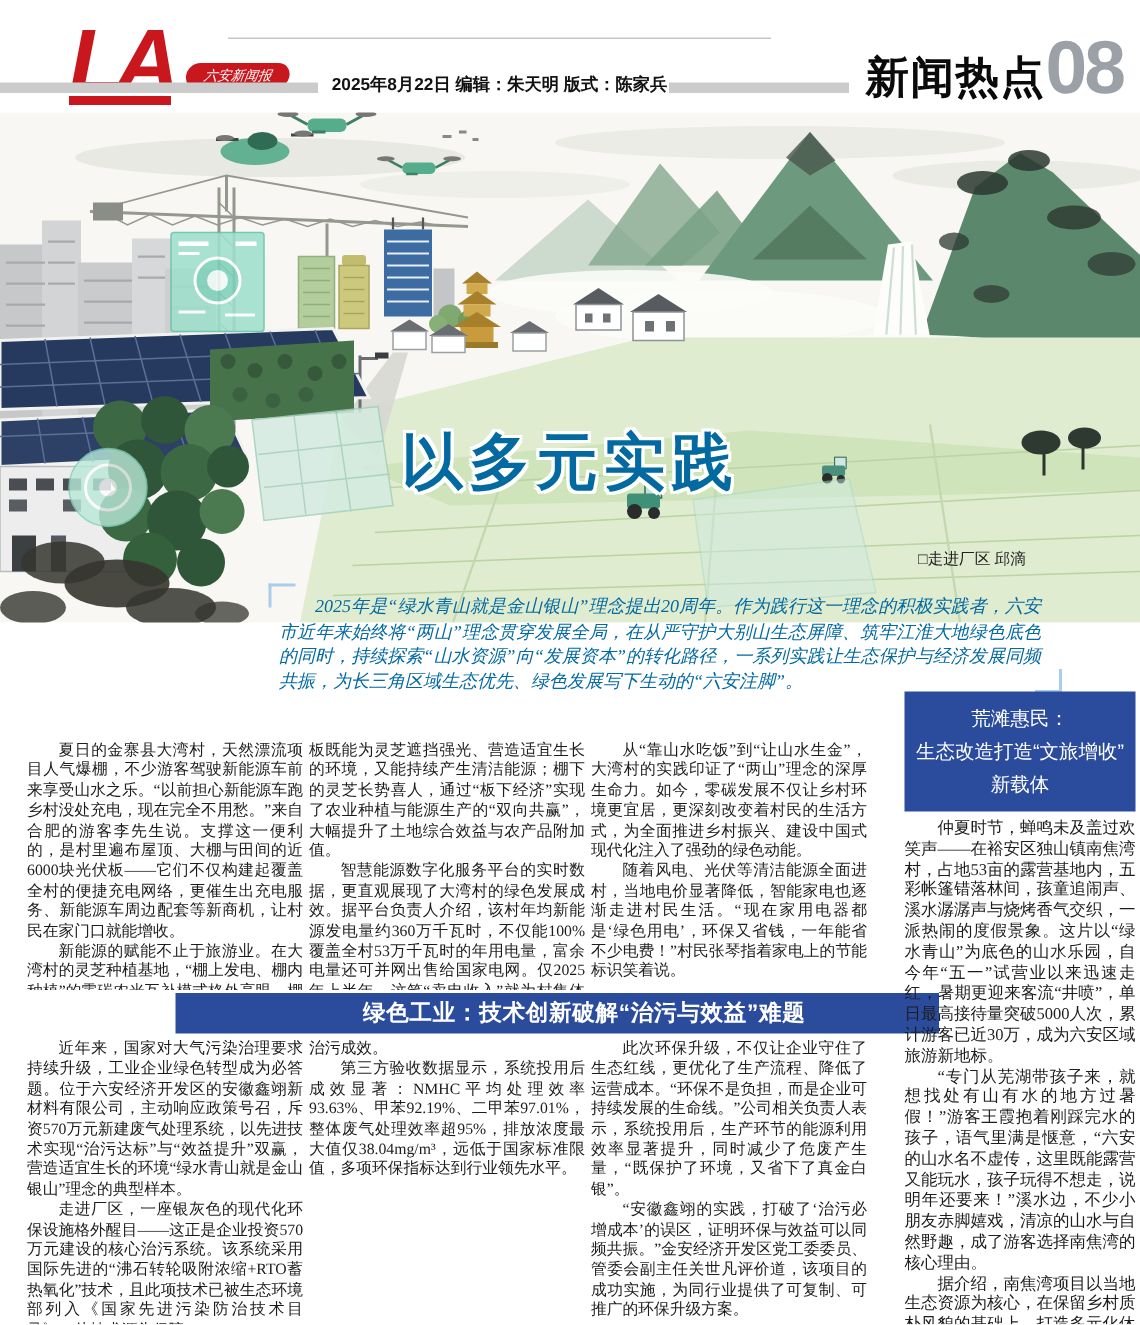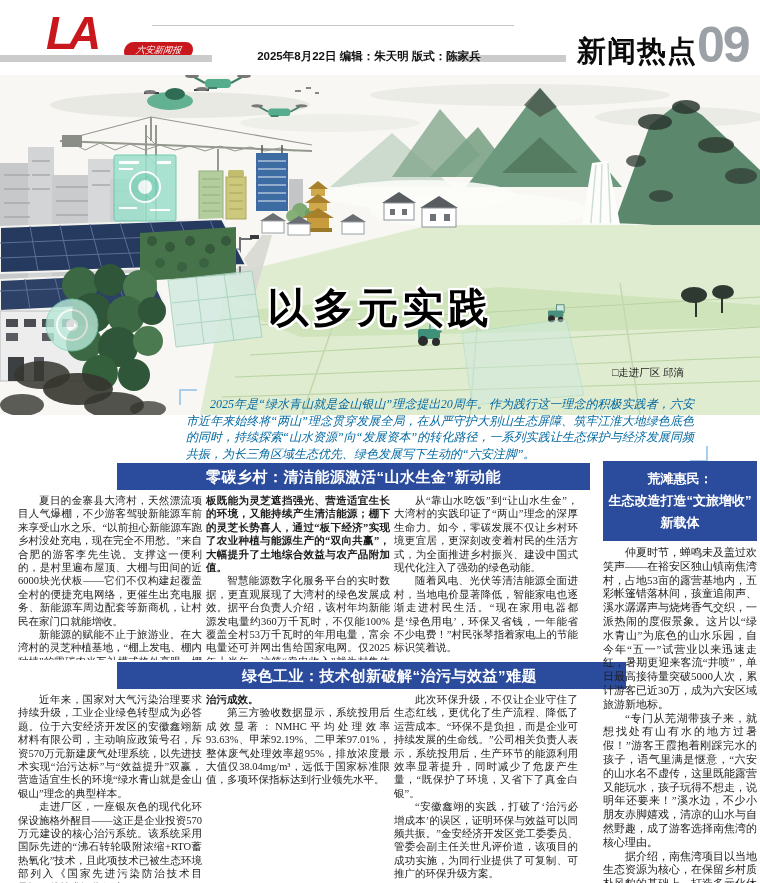--- a/index.html
+++ b/index.html
@@ -1,40 +1,40 @@
 <!DOCTYPE html>
 <html><head>
 <meta charset="utf-8">
 <style>
   html,body{margin:0;padding:0;background:#ffffff;}
   #page{position:relative;width:760px;height:883px;background:#ffffff;overflow:hidden;
         font-family:"Liberation Serif",serif;color:#1c1c1c;}
 
   
   .logo-la{position:absolute;left:46px;top:6px;font-family:"Liberation Sans",sans-serif;
-           font-weight:900;font-style:italic;font-size:46px;letter-spacing:-6px;color:#c8181e;}
+           font-weight:900;font-style:italic;font-size:60px;letter-spacing:-6px;color:#c8181e;text-decoration:underline;}
   .logo-title{position:absolute;left:120px;top:14px;font-weight:bold;font-style:italic;
               font-size:20px;color:#c8181e;letter-spacing:1px;}
   .logo-badge{position:absolute;left:124px;top:42px;background:#c8181e;color:#fff;
               font-size:9px;font-style:italic;padding:2px 12px;border-radius:9px;
               transform:skewX(-8deg);font-family:"Liberation Sans",sans-serif;}
   .mast-line{position:absolute;left:152px;top:25px;width:362px;height:1px;background:#c6c6c6;}
   .date-bar-l{position:absolute;left:0;top:55px;width:212px;height:7px;background:#cbcbcb;}
   .date-bar-r{position:absolute;left:446px;top:55px;width:120px;height:7px;background:#cbcbcb;}
   .date-line{position:absolute;left:220px;top:49px;width:226px;text-align:center;
-             font-family:"Liberation Sans",sans-serif;font-weight:bold;font-size:11.5px;color:#111;margin-left:36px;}
+             font-family:"Liberation Sans",sans-serif;font-weight:bold;font-size:11.5px;color:#111;}
   .section-name{position:absolute;left:577px;top:32px;font-family:"Liberation Sans",sans-serif;
                 font-weight:900;font-size:29px;color:#0a0a0a;letter-spacing:1px;}
   .page-num{position:absolute;left:697px;top:16px;font-family:"Liberation Sans",sans-serif;
             font-weight:800;font-size:50px;color:#9ba1a6;letter-spacing:-2px;}
 
   
   .hero{position:absolute;left:0;top:75px;width:760px;height:340px;}
   .headline{position:absolute;left:0;top:285px;width:760px;text-align:center;
-            font-family:"Liberation Sans",sans-serif;font-weight:900;color:#000000;
+            font-family:"Liberation Sans",sans-serif;font-weight:900;color:#0369a1;
             text-shadow:-2px -2px 0 #fff,2px -2px 0 #fff,-2px 2px 0 #fff,2px 2px 0 #fff,
                         0 -2px 0 #fff,0 2px 0 #fff,-2px 0 0 #fff,2px 0 0 #fff;}
   .headline .l1{font-size:41px;letter-spacing:4px;line-height:46px;}
   .headline .l2{font-size:40px;letter-spacing:1px;line-height:48px;}
   .byline{position:absolute;left:612px;top:366px;font-size:10.5px;color:#222;width:140px;}
 
   .intro{position:absolute;left:186px;top:396px;width:508px;font-size:12px;line-height:16.5px;
          font-style:italic;color:#0369a1;text-align:justify;text-indent:2em;}
   .brk-tl{position:absolute;left:179px;top:389px;width:16px;height:14px;
           border-left:2px solid #a9cdea;border-top:2px solid #a9cdea;}
@@ -45,47 +45,47 @@
   .bar{position:absolute;left:117px;width:473px;height:27px;background:#2b4c9d;color:#fff;
        font-family:"Liberation Sans",sans-serif;font-weight:bold;font-size:15px;
        text-align:center;line-height:27px;letter-spacing:0.5px;}
   .bar1{top:463px;}
   .bar2{top:662px;padding-left:36px;}
   .cols{position:absolute;left:18px;width:572px;display:flex;gap:4px;overflow:hidden;}
   .cols1{top:494px;height:166px;}
   .cols2{top:693px;height:190px;}
   .col{width:184px;font-size:10.5px;line-height:13.4px;text-align:justify;}
   .col p{margin:0;text-indent:2em;}
-  .col p.cont{text-indent:0;font-weight:bold;}
+  .col p.cont{text-indent:0;}
 
   
   .side-box{position:absolute;left:603px;top:461px;width:154px;box-sizing:border-box;
             background:#2b4c9d;color:#fff;text-align:center;padding:7px 2px;
-            font-family:"Liberation Sans",sans-serif;font-weight:bold;font-size:13px;
+            font-family:"Liberation Sans",sans-serif;font-weight:normal;font-size:13px;
             line-height:22px;}
   .side-body{position:absolute;left:603px;top:546px;width:154px;height:337px;overflow:hidden;
              font-size:11px;line-height:13.8px;text-align:justify;}
   .side-body p{margin:0;text-indent:2em;}
 </style>
 </head>
 <body>
 
 <div id="page">
 
   <div class="mast-line"></div>
   <div class="logo-la">LA</div>
   <div class="logo-badge">六安新闻报</div>
   <div class="date-bar-l"></div>
   <div class="date-bar-r"></div>
   <div class="date-line">
     <span>2025年8月22日</span>
     <span>编辑：朱天明  版式：陈家兵</span>
   </div>
   <div class="section-name">新闻热点</div>
-  <div class="page-num">09</div>
+  <div class="page-num">08</div>
 
   <div class="hero">
     <svg width="760" height="340" viewBox="0 0 760 340">
       <rect x="0" y="0" width="760" height="340" fill="#f8f7f3"></rect>
 
       <g fill="#e9e9e3">
         <ellipse cx="180" cy="30" rx="130" ry="13"></ellipse>
         <ellipse cx="520" cy="20" rx="150" ry="11" opacity="0.8"></ellipse>
         <ellipse cx="680" cy="42" rx="85" ry="10" opacity="0.9"></ellipse>
         <ellipse cx="330" cy="48" rx="90" ry="9" opacity="0.6"></ellipse>
@@ -319,21 +319,20 @@
 
   <div class="headline">
     <div class="l1">以多元实践</div>
   </div>
   <div class="byline">□走进厂区 邱滴</div>
 
   <div class="brk-tl"></div>
   <div class="brk-br"></div>
   <div class="intro">2025年是“绿水青山就是金山银山”理念提出20周年。作为践行这一理念的积极实践者，六安市近年来始终将“两山”理念贯穿发展全局，在从严守护大别山生态屏障、筑牢江淮大地绿色底色的同时，持续探索“山水资源”向“发展资本”的转化路径，一系列实践让生态保护与经济发展同频共振，为长三角区域生态优先、绿色发展写下生动的“六安注脚”。</div>
 
-  <div class="bar bar1">零碳乡村：清洁能源激活“山水生金”新动能</div>
   <div class="cols cols1">
     <div class="col">
       <p>夏日的金寨县大湾村，天然漂流项目人气爆棚，不少游客驾驶新能源车前来享受山水之乐。“以前担心新能源车跑乡村没处充电，现在完全不用愁。”来自合肥的游客李先生说。支撑这一便利的，是村里遍布屋顶、大棚与田间的近6000块光伏板——它们不仅构建起覆盖全村的便捷充电网络，更催生出充电服务、新能源车周边配套等新商机，让村民在家门口就能增收。</p>
       <p>新能源的赋能不止于旅游业。在大湾村的灵芝种植基地，“棚上发电、棚内种植”的零碳农光互补模式格外亮眼。棚顶的光伏</p>
     </div>
     <div class="col">
       <p class="cont">板既能为灵芝遮挡强光、营造适宜生长的环境，又能持续产生清洁能源；棚下的灵芝长势喜人，通过“板下经济”实现了农业种植与能源生产的“双向共赢”，大幅提升了土地综合效益与农产品附加值。</p>
       <p>智慧能源数字化服务平台的实时数据，更直观展现了大湾村的绿色发展成效。据平台负责人介绍，该村年均新能源发电量约360万千瓦时，不仅能100%覆盖全村53万千瓦时的年用电量，富余电量还可并网出售给国家电网。仅2025年上半年，这笔“卖电收入”就为村集体带来56万元额外收益。</p>
     </div>
     <div class="col">

